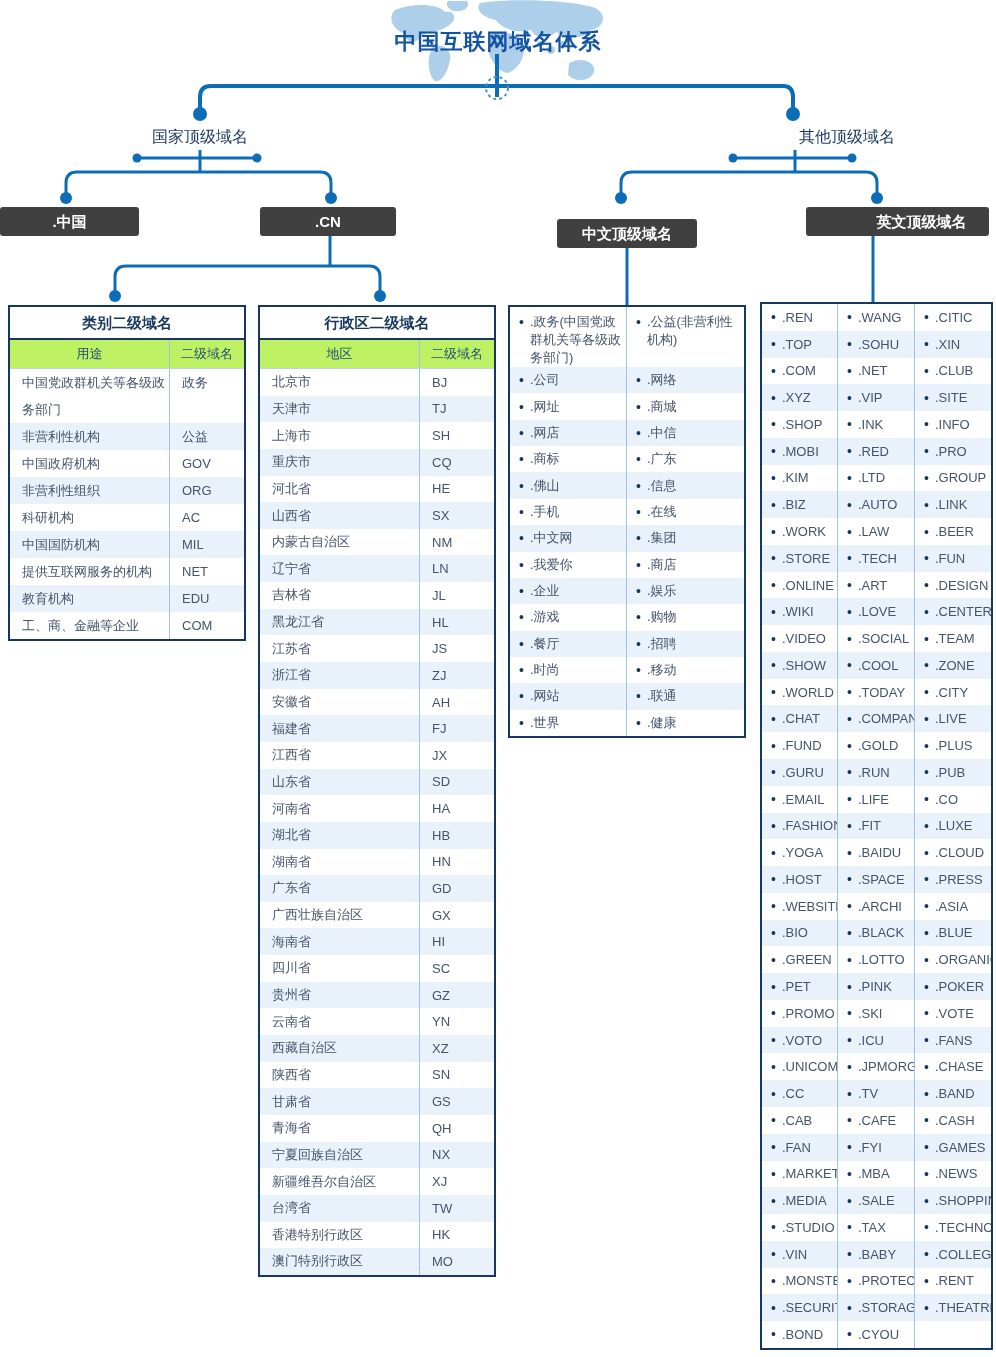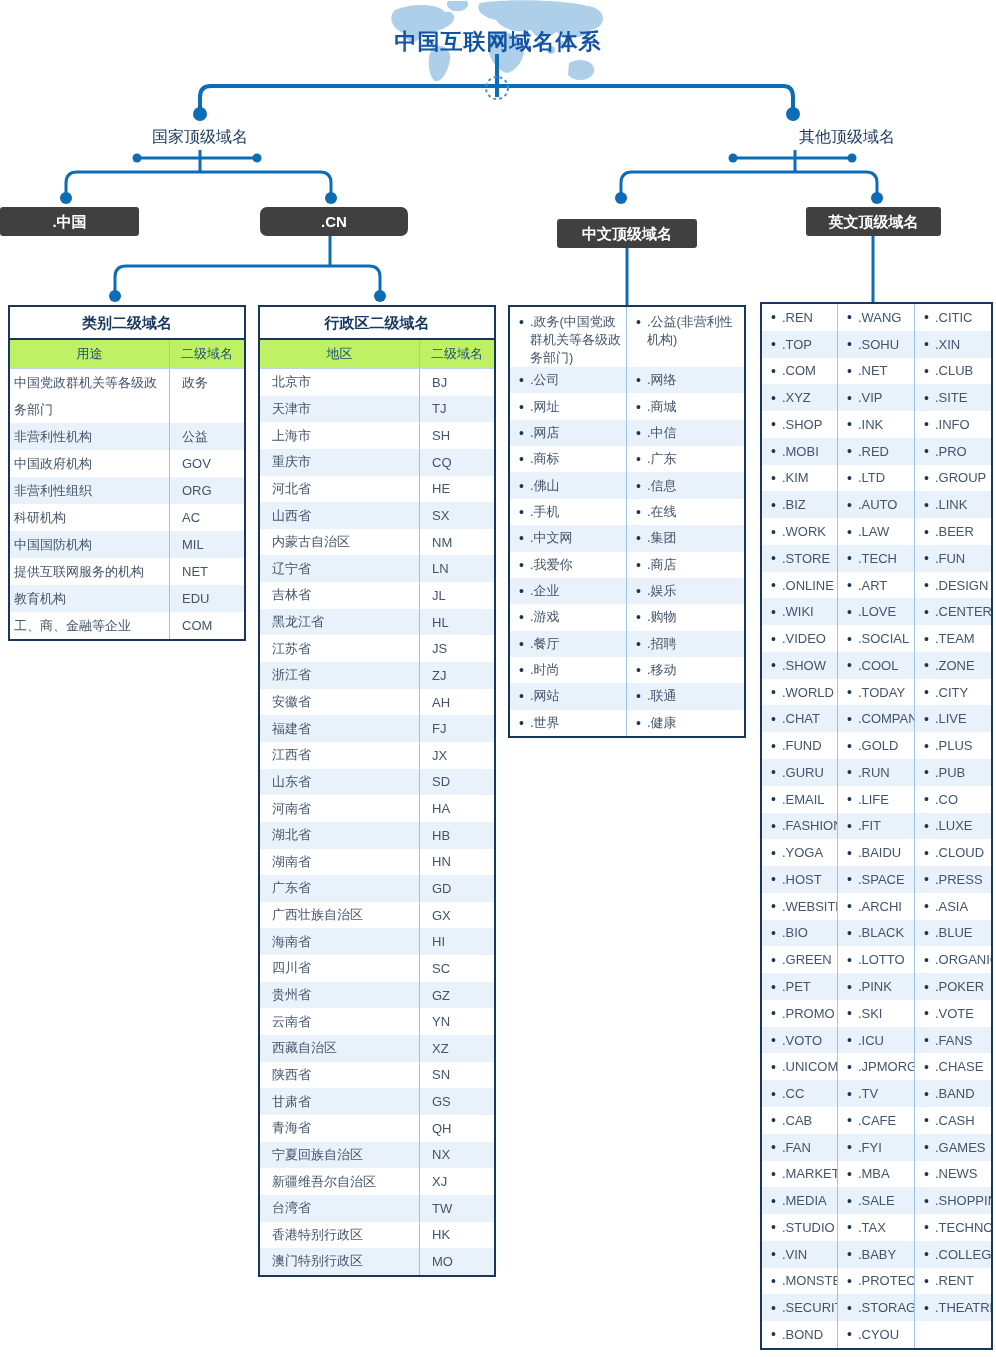--- a/index.html
+++ b/index.html
@@ -20,21 +20,21 @@
   .tbl-title{flex:0 0 31px;line-height:31px;text-align:center;font-size:15px;font-weight:bold;
              color:#17375e;border-bottom:2px solid #17375e;background:#fff;}
   .tbl-head{flex:0 0 28px;display:flex;background:#bef264;color:#1f4e79;font-size:13px;
             border-bottom:1px solid #b9d4ec;}
   .tbl-head .hc{display:flex;align-items:center;justify-content:center;box-sizing:border-box;}
   .tbl-body{flex:1 1 auto;display:flex;flex-direction:column;}
   .row{display:flex;}
   .row.alt{background:#e9f2fb;}
   .cell{box-sizing:border-box;color:#44546a;font-size:13px;}
   
-  .kc1{width:160px;padding-left:4px;border-right:1px solid #9dc3e6;line-height:27px;}
+  .kc1{width:160px;padding-left:12px;border-right:1px solid #9dc3e6;line-height:27px;}
   .kc2{flex:1;padding-left:12px;line-height:27px;}
   #category-table .row{min-height:27px;}
   #region-table .tbl-body .row{flex:1 1 0;}
   #region-table .kc1,#region-table .kc2{display:flex;align-items:center;line-height:normal;padding-left:12px;}
   
   .list-body{display:flex;flex-direction:column;height:100%;}
   .list-body .row{flex:1 1 0;}
   .lcell{display:flex;align-items:center;white-space:nowrap;overflow:hidden;
          padding:0 3px 0 9px;border-right:1px solid #9dc3e6;}
   .lcell:last-child{border-right:none;}
@@ -100,23 +100,23 @@
       <circle cx="115" cy="296" r="6"></circle>
         <circle cx="380" cy="296" r="6"></circle>
     </g>
     <circle cx="497" cy="88" r="11" fill="none" stroke="#4a90cd" stroke-width="2" stroke-dasharray="3,3"></circle>
   </svg>
 
   <div class="tree-label" style="left:100px;">国家顶级域名</div>
   <div class="tree-label" style="left:695px;text-align:right;">其他顶级域名</div>
 
   <div class="node-box" style="left:0;width:139px;">.中国</div>
-  <div class="node-box" style="left:260px;width:148px;border-radius:7px;">.CN</div>
+  <div class="node-box" style="left:260px;width:136px;">.CN</div>
   <div class="node-box" style="left:557px;width:140px;margin-top:12px;">中文顶级域名</div>
-  <div class="node-box" style="left:806px;width:135px;">英文顶级域名</div>
+  <div class="node-box" style="left:806px;width:135px;padding-left:48px;">英文顶级域名</div>
 
   <div class="tbl" id="category-table" style="left:8px;top:305px;width:238px;">
     <div class="tbl-title">类别二级域名</div>
     <div class="tbl-head">
       <div class="hc" style="width:160px;border-right:1px solid #9dc3e6;">用途</div>
       <div class="hc" style="flex:1;">二级域名</div>
     </div>
     <div class="tbl-body" id="category-body">
         <div class="row">
           <div class="cell kc1">中国党政群机关等各级政务部门</div>

